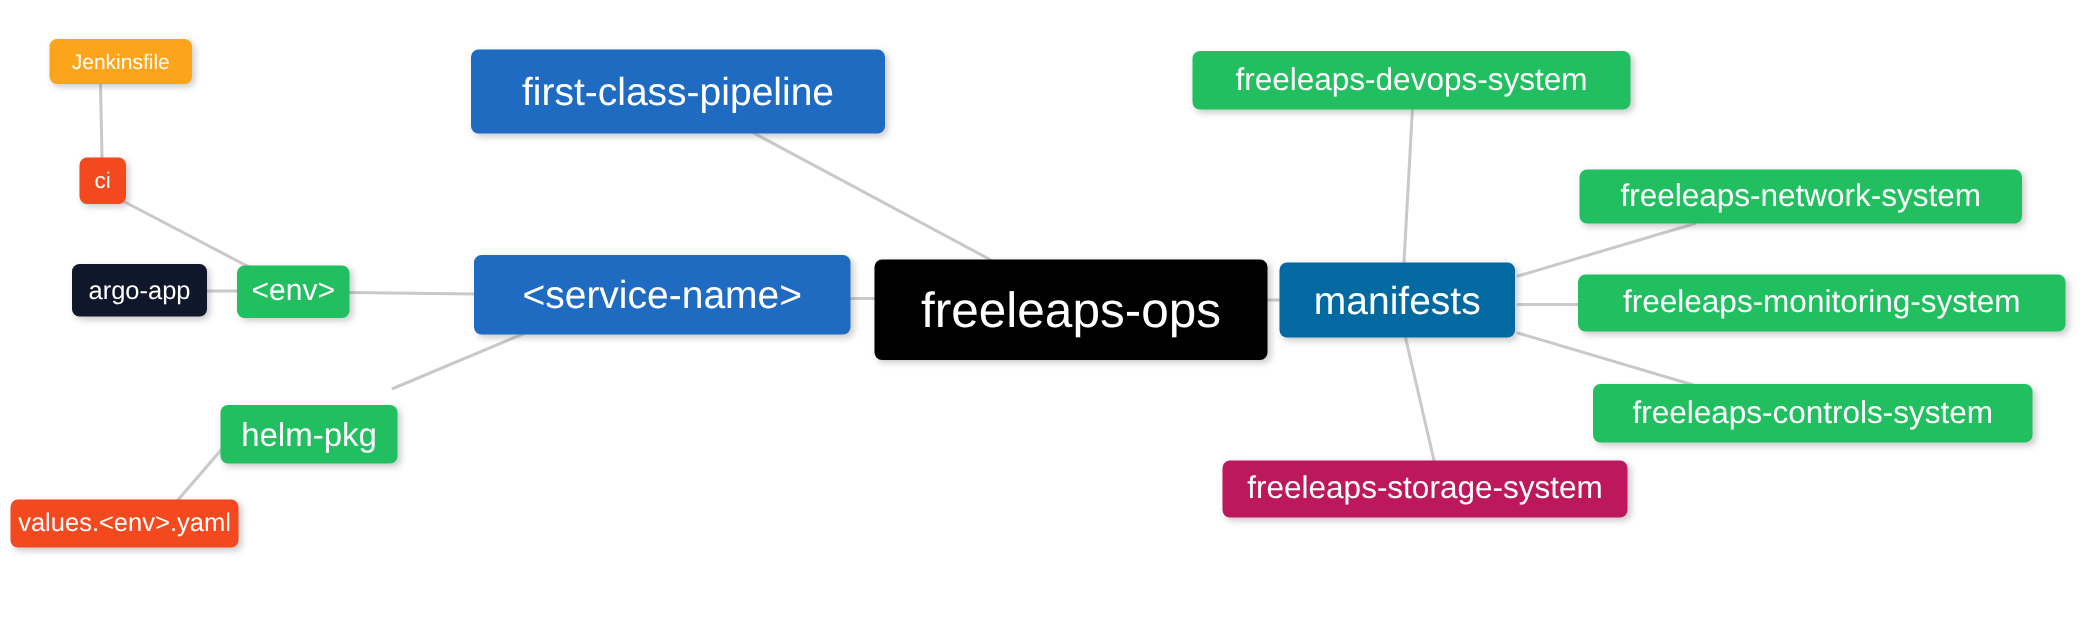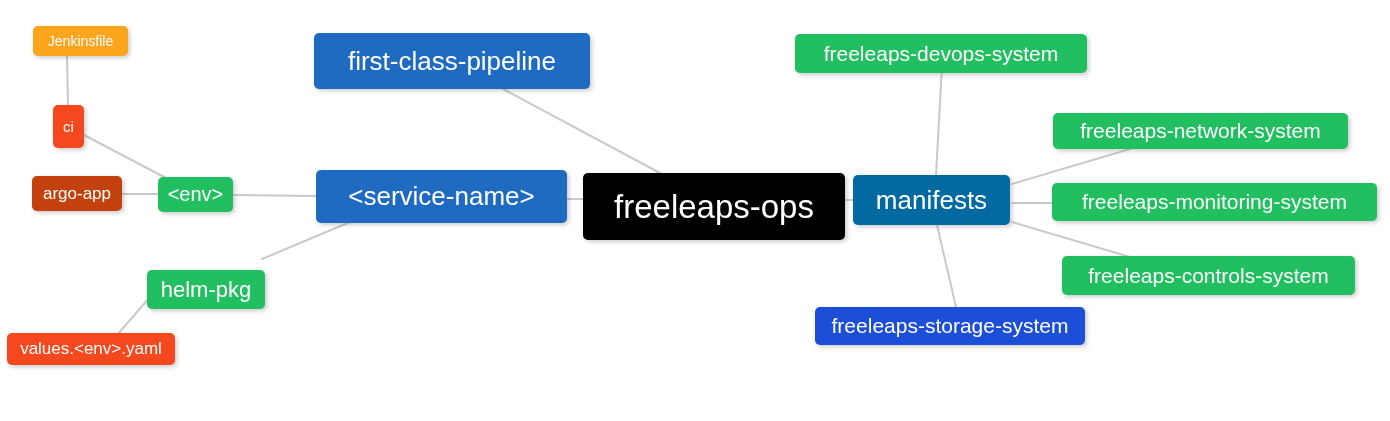--- a/index.html
+++ b/index.html
@@ -28,25 +28,25 @@
     justify-content: center;
     color: #ffffff;
     border-radius: 5px;
     box-shadow: 2px 2px 4px rgba(110,110,110,0.35);
     white-space: nowrap;
     cursor: default;
     box-sizing: border-box;
   }
   
   .n-jenkinsfile  { left: 20px;   top: 26px;  width: 95px;  height: 30px; font-size: 14px; }
-  .n-ci           { left: 53px;   top: 105px; width: 31px;  height: 43px; font-size: 15px; }
+  .n-ci           { left: 53px;   top: 105px; width: 31px;  height: 31px; font-size: 15px; }
   .n-argo-app     { left: 32px;   top: 176px; width: 90px;  height: 35px; font-size: 17px; }
   .n-env          { left: 158px;  top: 177px; width: 75px;  height: 35px; font-size: 20px; }
   .n-helm-pkg     { left: 147px;  top: 270px; width: 118px; height: 39px; font-size: 22px; }
-  .n-values       { left: 7px;    top: 333px; width: 168px; height: 32px; font-size: 17px; text-align: center; }
+  .n-values       { left: 7px;    top: 333px; width: 152px; height: 32px; font-size: 17px; text-align: center; }
   .n-fcp          { left: 314px;  top: 33px;  width: 276px; height: 56px; font-size: 26px; }
   .n-service      { left: 316px;  top: 170px; width: 251px; height: 53px; font-size: 26px; }
   .n-root         { left: 583px;  top: 173px; width: 262px; height: 67px; font-size: 33px; }
   .n-manifests    { left: 853px;  top: 175px; width: 157px; height: 50px; font-size: 26px; }
   .n-devops       { left: 795px;  top: 34px;  width: 292px; height: 39px; font-size: 21px; }
   .n-network      { left: 1053px; top: 113px; width: 295px; height: 36px; font-size: 21px; }
   .n-monitoring   { left: 1052px; top: 183px; width: 325px; height: 38px; font-size: 21px; }
   .n-controls     { left: 1062px; top: 256px; width: 293px; height: 39px; font-size: 21px; }
   .n-storage      { left: 815px;  top: 307px; width: 270px; height: 38px; font-size: 21px; }
 </style>
@@ -69,21 +69,21 @@
     <line x1="1012" y1="184" x2="1130" y2="149"></line>
     <line x1="1012" y1="203" x2="1052" y2="203"></line>
     <line x1="1012" y1="222" x2="1130" y2="257"></line>
     <line x1="937" y1="225" x2="956" y2="307"></line>
   </svg>
 
   <div class="node n-jenkinsfile" style="background: rgb(251, 164, 28); margin-left: 13px;">Jenkinsfile</div>
 
   <div class="node n-ci" style="background: rgb(244, 72, 31);">ci</div>
 
-  <div class="node n-argo-app" style="background: #c2410c;">argo-app</div>
+  <div class="node n-argo-app" style="background: #0f172a; margin-left: 16px;">argo-app</div>
 
   <div class="node n-env" style="background: rgb(34, 191, 97);">&lt;env&gt;</div>
 
   <div class="node n-helm-pkg" style="background: rgb(34, 191, 97);">helm-pkg</div>
 
   <div class="node n-values" style="background: rgb(244, 72, 31);">values.&lt;env&gt;.yaml</div>
 
   <div class="node n-fcp" style="background: rgb(31, 107, 193);">first-class-pipeline</div>
 
   <div class="node n-service" style="background: rgb(31, 107, 193);">&lt;service-name&gt;</div>
@@ -93,15 +93,15 @@
   <div class="node n-manifests" style="background: #0369a1;">manifests</div>
 
   <div class="node n-devops" style="background: rgb(34, 191, 97);">freeleaps-devops-system</div>
 
   <div class="node n-network" style="background: rgb(34, 191, 97);">freeleaps-network-system</div>
 
   <div class="node n-monitoring" style="background: rgb(34, 191, 97);">freeleaps-monitoring-system</div>
 
   <div class="node n-controls" style="background: rgb(34, 191, 97); text-align: right;">freeleaps-controls-system</div>
 
-  <div class="node n-storage" style="background: #1d4ed8;">freeleaps-storage-system</div>
+  <div class="node n-storage" style="background: #be185d;">freeleaps-storage-system</div>
 
 </div>
 
 </body></html>

